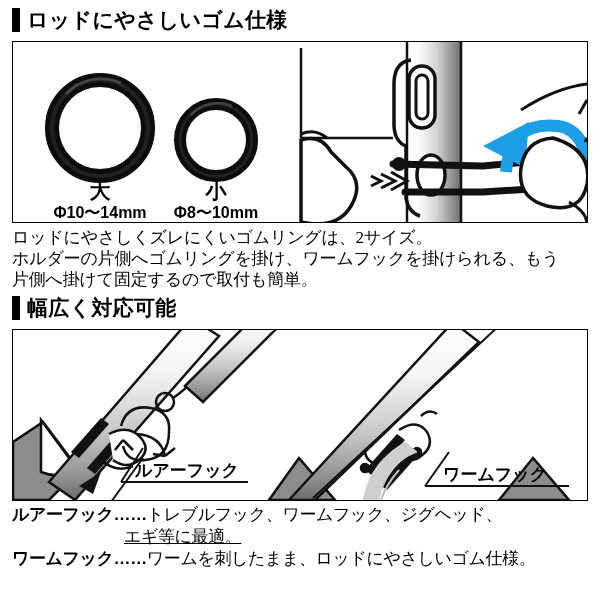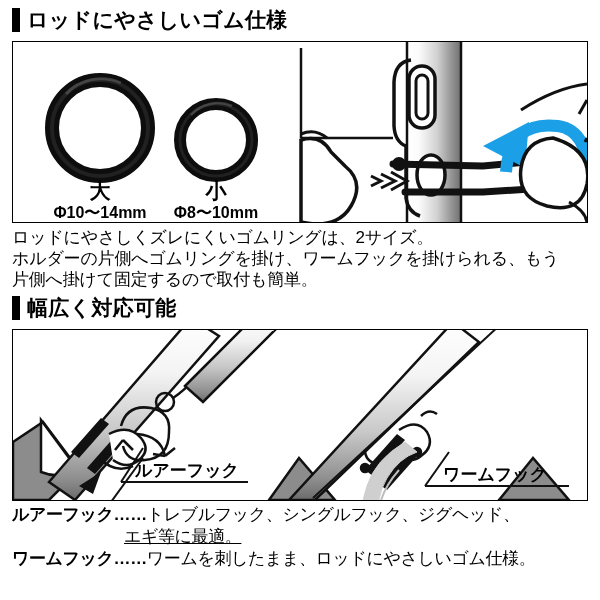--- a/index.html
+++ b/index.html
@@ -57,20 +57,21 @@
   #gum-panel { height: 182px; }
   #width-panel { height: 172px; }
   .panel svg { display: block; width: 100%; height: 100%; }
 
   
   .body-copy {
     margin: 4px 10px 1px 12px;
     font-size: 17px;
     line-height: 21px;
     letter-spacing: -0.2px;
+    font-family: Liberation Serif, serif;
   }
   .body-copy div { white-space: nowrap; }
 
   .caption-block {
     margin: 3px 10px 0 12px;
     font-size: 17px;
     line-height: 22px;
     letter-spacing: -0.4px;
   }
   .caption-row { white-space: nowrap; }
@@ -290,21 +291,21 @@
       <g>
         <path d="M412 156 L436 122" fill="none" stroke="#111" stroke-width="2"></path>
         <path x="0" d="M412 156 L556 156" fill="none" stroke="#111" stroke-width="2"></path>
         <text x="430" y="150" font-family="Liberation Sans, sans-serif" font-size="17" font-weight="bold" fill="#000">ワームフック</text>
       </g>
     </svg>
   </div>
 
   <div class="caption-block">
     <div class="caption-row">
-      <span class="caption-term">ルアーフック</span><span class="caption-term">……</span><span>トレブルフック、シングルフック、ジグヘッド、</span>
+      <span class="caption-term">ルアーフック</span><span class="caption-term">……</span><span>トレブルフック、ワームフック、ジグヘッド、</span>
     </div>
     <div class="caption-indent">エギ等に最適。</div>
     <div class="caption-row">
       <span class="caption-term">ワームフック</span><span class="caption-term">……</span><span>ワームを刺したまま、ロッドにやさしいゴム仕様。</span>
     </div>
   </div>
 
 </div>
 
 </body></html>

